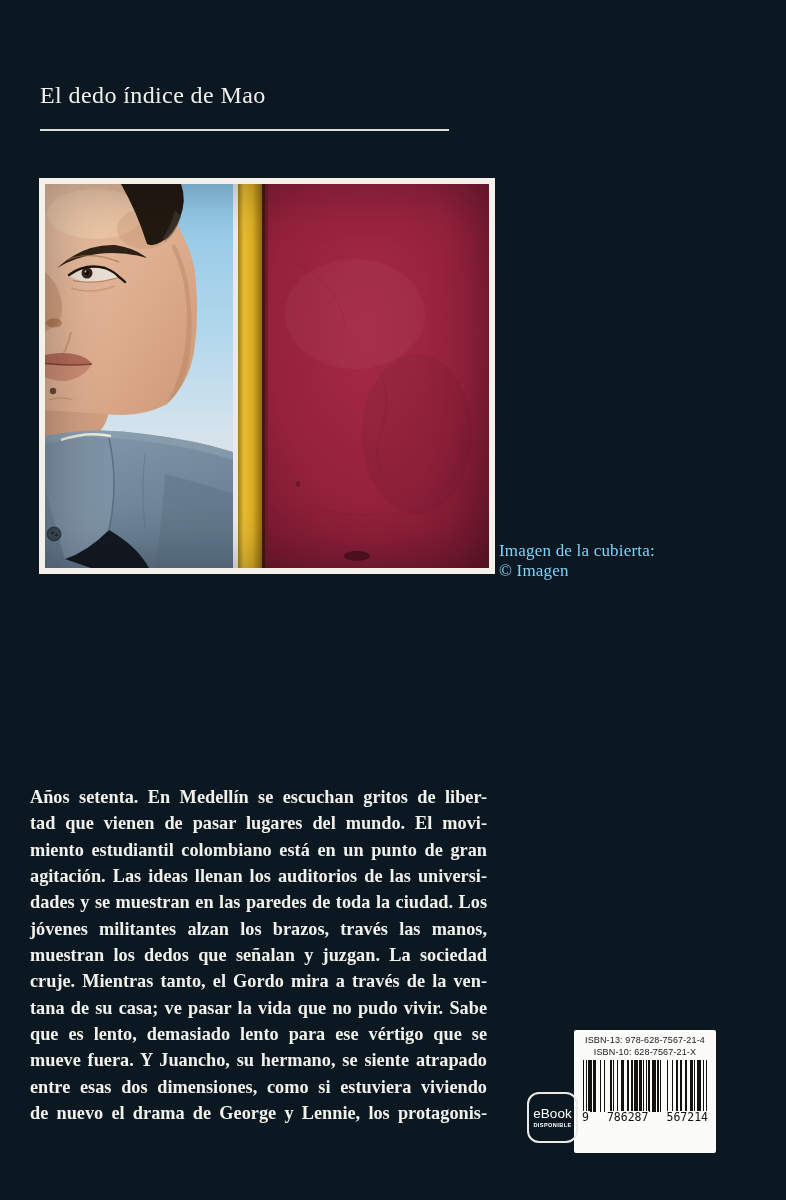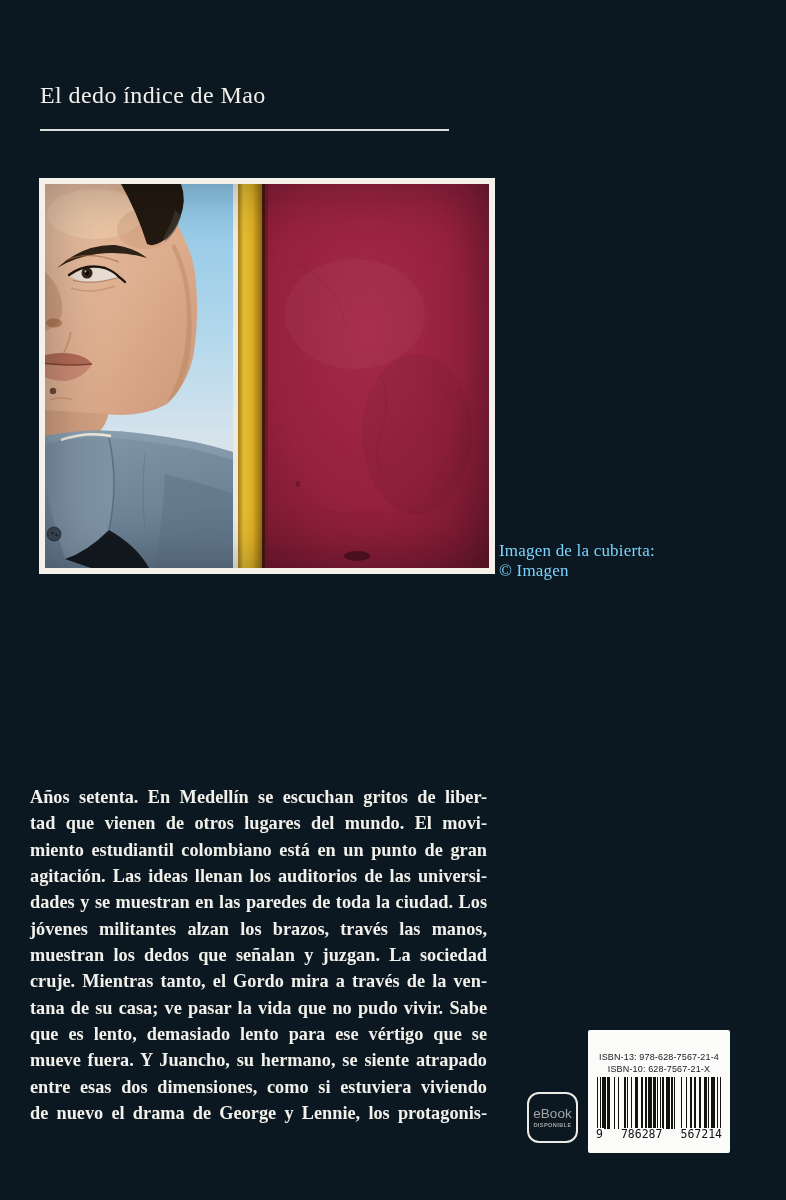--- a/index.html
+++ b/index.html
@@ -55,25 +55,25 @@
   }
   .bline {
     text-align:justify;
     text-align-last:justify;
   }
   .bline-last { text-align:left; white-space:nowrap; }
   .bline-last .it { font-style:italic; }
 
   
   .barcode-box {
-    position:absolute; left:588px; top:1030px;
+    position:absolute; left:574px; top:1030px;
     width:142px; height:123px; box-sizing:border-box;
     background:var(--bcbg, #fbfbf9); border-radius:2px;
     display:flex; flex-direction:column; align-items:center;
-    padding-top:22px;
+    padding-top:5px;
   }
   .isbn-line {
     font-family:"Liberation Sans", sans-serif;
     font-size:9px; line-height:11.5px; color:#17181a;
     letter-spacing:0.15px; white-space:nowrap;
   }
   .bars-wrap { position:relative; margin-top:2px; width:124px; height:62px; }
   .bars-wrap svg { display:block; width:124px; height:62px; }
   .bc-digits {
     position:absolute; left:-2px; bottom:-2px; width:128px;
@@ -82,21 +82,21 @@
     font-size:11.5px; color:#101112; line-height:13px;
   }
   .bc-digits span { background:var(--bcbg, #fbfbf9); padding:0 1px; }
 
   
   .ebook-badge {
     position:absolute; left:527px; top:1092px;
     width:51px; height:51px; box-sizing:border-box;
     border:2.5px solid #eceae4; border-radius:12px;
     display:flex; flex-direction:column; align-items:center; justify-content:center;
-    color:#a3a3a3; font-family:"Liberation Sans", sans-serif;
+    color:#ffffff; font-family:"Liberation Sans", sans-serif;
     background:transparent;
   }
   .ebook-title { font-size:13.5px; line-height:14px; font-weight:400; }
   .ebook-sub { font-size:5.6px; line-height:7px; font-weight:700; letter-spacing:0.4px; margin-top:1px; }
 </style>
 </head>
 <body>
 
 <div class="page" style="--bg: #0c1821; --ink: #f1f0ea; --bcbg: #fbfbf9;">
 
@@ -209,21 +209,21 @@
     </div>
   </div>
 
   <div class="caption">
     <div>Imagen de la cubierta:</div>
     <div>© Imagen</div>
   </div>
 
   <div class="body-text">
     <div class="bline">Años setenta. En Medellín se escuchan gritos de liber-</div>
-    <div class="bline">tad que vienen de otros lugares del mundo. El movi-</div>
+    <div class="bline">tad que vienen de pasar lugares del mundo. El movi-</div>
     <div class="bline">miento estudiantil colombiano está en un punto de gran</div>
     <div class="bline">agitación. Las ideas llenan los auditorios de las universi-</div>
     <div class="bline">dades y se muestran en las paredes de toda la ciudad. Los</div>
     <div class="bline">jóvenes militantes alzan los brazos, través las manos,</div>
     <div class="bline">muestran los dedos que señalan y juzgan. La sociedad</div>
     <div class="bline">cruje. Mientras tanto, el Gordo mira a través de la ven-</div>
     <div class="bline">tana de su casa; ve pasar la vida que no pudo vivir. Sabe</div>
     <div class="bline">que es lento, demasiado lento para ese vértigo que se</div>
     <div class="bline">mueve fuera. Y Juancho, su hermano, se siente atrapado</div>
     <div class="bline">entre esas dos dimensiones, como si estuviera viviendo</div>

